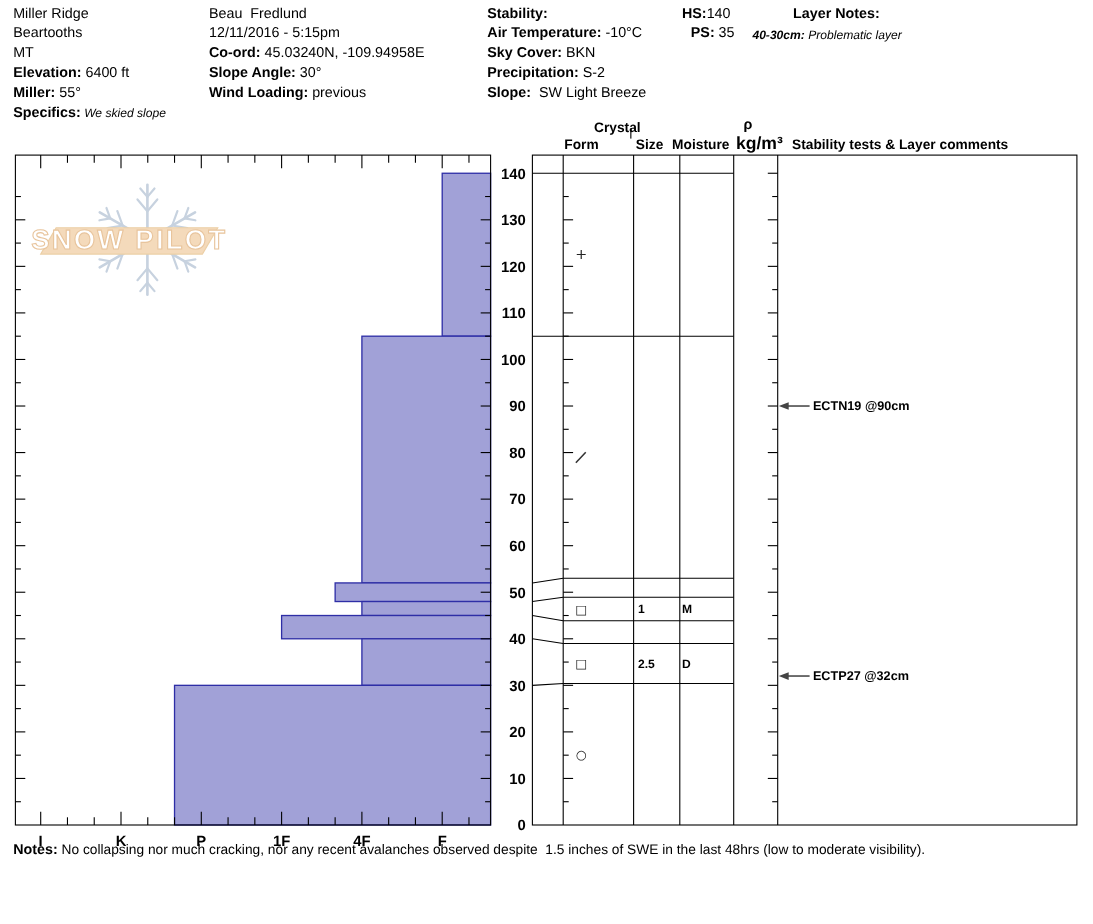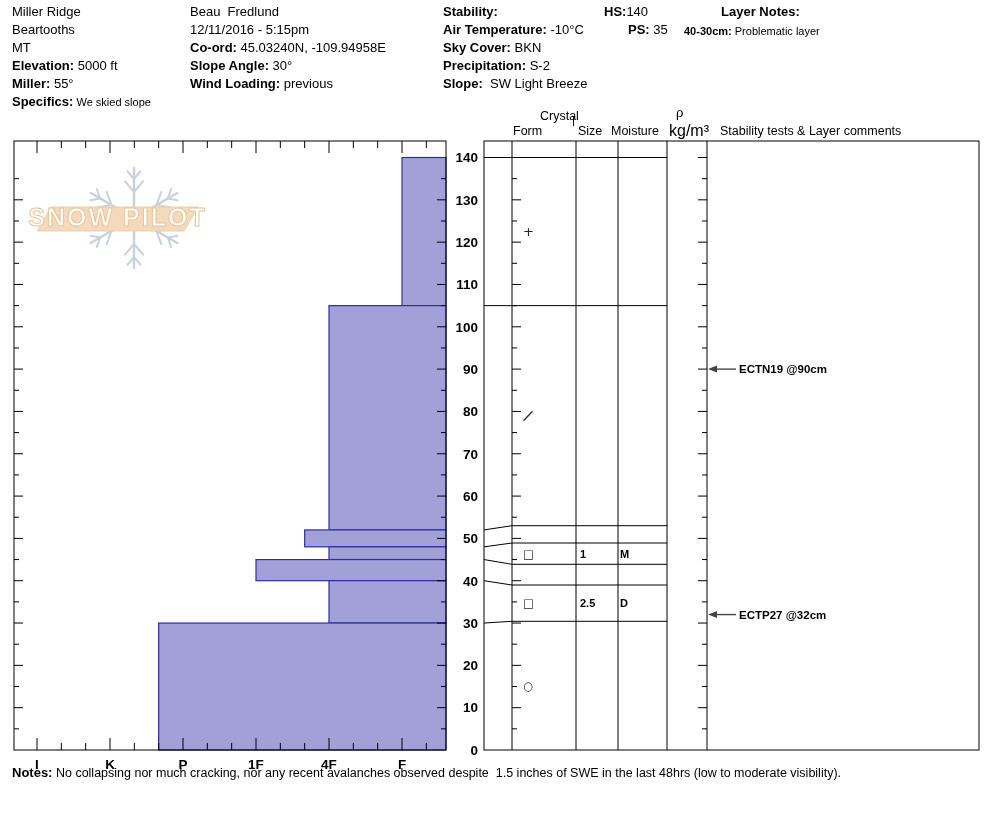--- a/index.html
+++ b/index.html
@@ -1,21 +1,21 @@
 <!DOCTYPE html>
 <html><head>
 <meta charset="utf-8">
 <style>
   html,body{margin:0;padding:0;background:#fff;}
   #stage{position:relative;width:994px;height:840px;background:#fff;overflow:hidden;
          font-family:"Liberation Sans",sans-serif;color:#000;}
   .hl{position:absolute;font-size:13px;line-height:15px;white-space:pre;}
   .hl .b{font-weight:bold;text-align:right;}
-  .hl .sm{font-size:11px;}
-  .colhdr{position:absolute;font-weight:normal;font-size:12.5px;white-space:pre;text-align:center;}
+  .hl .sm{font-size:11px;font-style:italic;}
+  .colhdr{position:absolute;font-weight:bold;font-size:12.5px;white-space:pre;text-align:center;}
   .hdr-tick{position:absolute;width:1px;height:9px;background:#000;}
   #chart-svg{position:absolute;left:0;top:0;}
   .notes{position:absolute;white-space:pre-wrap;}
 </style>
 </head>
 <body>
 
 <div id="stage">
 
   <svg id="chart-svg" width="994" height="840" viewBox="0 0 994 840">
@@ -266,37 +266,37 @@
         <text x="739" y="373.10714285714283" font-family="&quot;Liberation Sans&quot;,sans-serif" font-weight="bold" font-size="11.5px">ECTN19 @90cm</text>
         <polygon points="708,614.5714285714286 717,611.0714285714286 717,618.0714285714286" fill="#444"></polygon>
         <line x1="715" y1="614.5714285714286" x2="736" y2="614.5714285714286" stroke="#444" stroke-width="1.4"></line>
         <text x="739" y="618.5714285714286" font-family="&quot;Liberation Sans&quot;,sans-serif" font-weight="bold" font-size="11.5px">ECTP27 @32cm</text>
       </g>
     </svg>
 
   <div class="hl" style="left:12px;top:4px"><span>Miller Ridge</span></div>
   <div class="hl" style="left:12px;top:22px"><span>Beartooths</span></div>
   <div class="hl" style="left:12px;top:40px"><span>MT</span></div>
-  <div class="hl" style="left:12px;top:58px"><span class="b">Elevation:</span><span> 5000 ft</span></div>
+  <div class="hl" style="left:12px;top:58px"><span class="b">Elevation:</span><span> 6400 ft</span></div>
   <div class="hl" style="left:12px;top:76px"><span class="b">Miller:</span><span> 55°</span></div>
   <div class="hl" style="left:12px;top:94px"><span class="b">Specifics:</span><span class="sm"> We skied slope</span></div>
 
   <div class="hl" style="left:190px;top:4px"><span>Beau  Fredlund</span></div>
   <div class="hl" style="left:190px;top:22px"><span>12/11/2016 - 5:15pm</span></div>
   <div class="hl" style="left:190px;top:40px"><span class="b">Co-ord:</span><span> 45.03240N, -109.94958E</span></div>
   <div class="hl" style="left:190px;top:58px"><span class="b">Slope Angle:</span><span> 30°</span></div>
   <div class="hl" style="left:190px;top:76px"><span class="b">Wind Loading:</span><span> previous</span></div>
 
   <div class="hl" style="left:443px;top:4px"><span class="b">Stability:</span><span></span></div>
   <div class="hl" style="left:443px;top:22px"><span class="b">Air Temperature:</span><span> -10°C</span></div>
   <div class="hl" style="left:443px;top:40px"><span class="b">Sky Cover:</span><span> BKN</span></div>
   <div class="hl" style="left:443px;top:58px"><span class="b">Precipitation:</span><span> S-2</span></div>
   <div class="hl" style="left:443px;top:76px"><span class="b">Slope:</span><span>  SW Light Breeze</span></div>
 
-  <div class="hl" style="left:604px;top:4px"><span class="b">HS:</span><span>140</span></div>
+  <div class="hl" style="left:620px;top:4px"><span class="b">HS:</span><span>140</span></div>
   <div class="hl" style="left:628px;top:22px"><span class="b">PS:</span><span> 35</span></div>
 
   <div class="hl" style="left:721px;top:4px"><span class="b">Layer Notes:</span></div>
   <div class="hl" style="left:684px;top:23px"><span class="b sm">40-30cm:</span><span class="sm"> Problematic layer</span></div>
 
   <div class="colhdr" style="left:540px;top:109px">Crystal</div>
   <div class="colhdr" style="left:513px;top:124px">Form</div>
   <div class="colhdr" style="left:578px;top:124px">Size</div>
   <div class="colhdr" style="left:611px;top:124px">Moisture</div>
   <div class="colhdr" style="left:676px;top:105px;font-size:13px">ρ</div>

